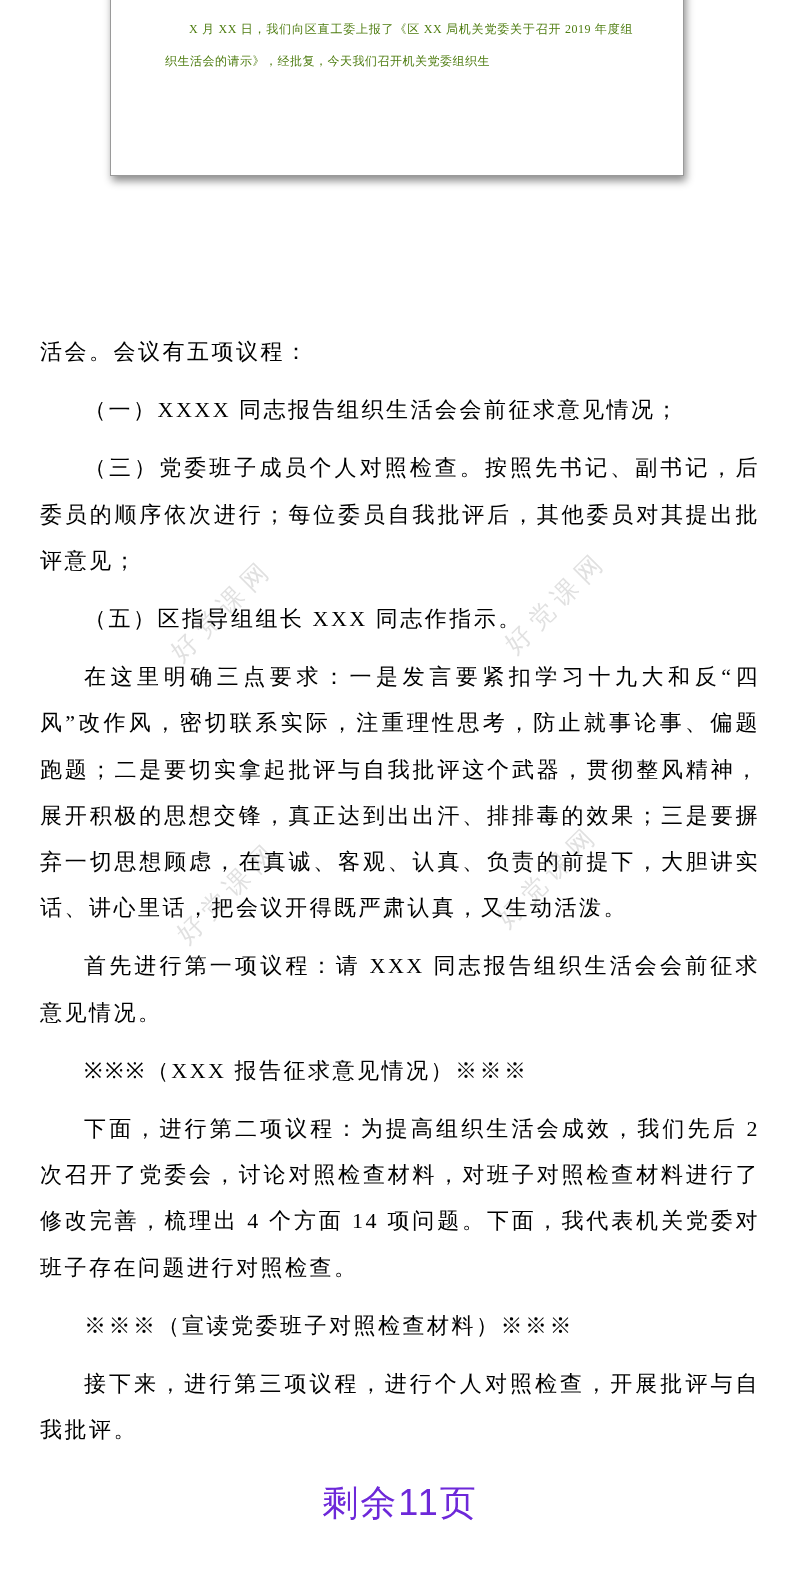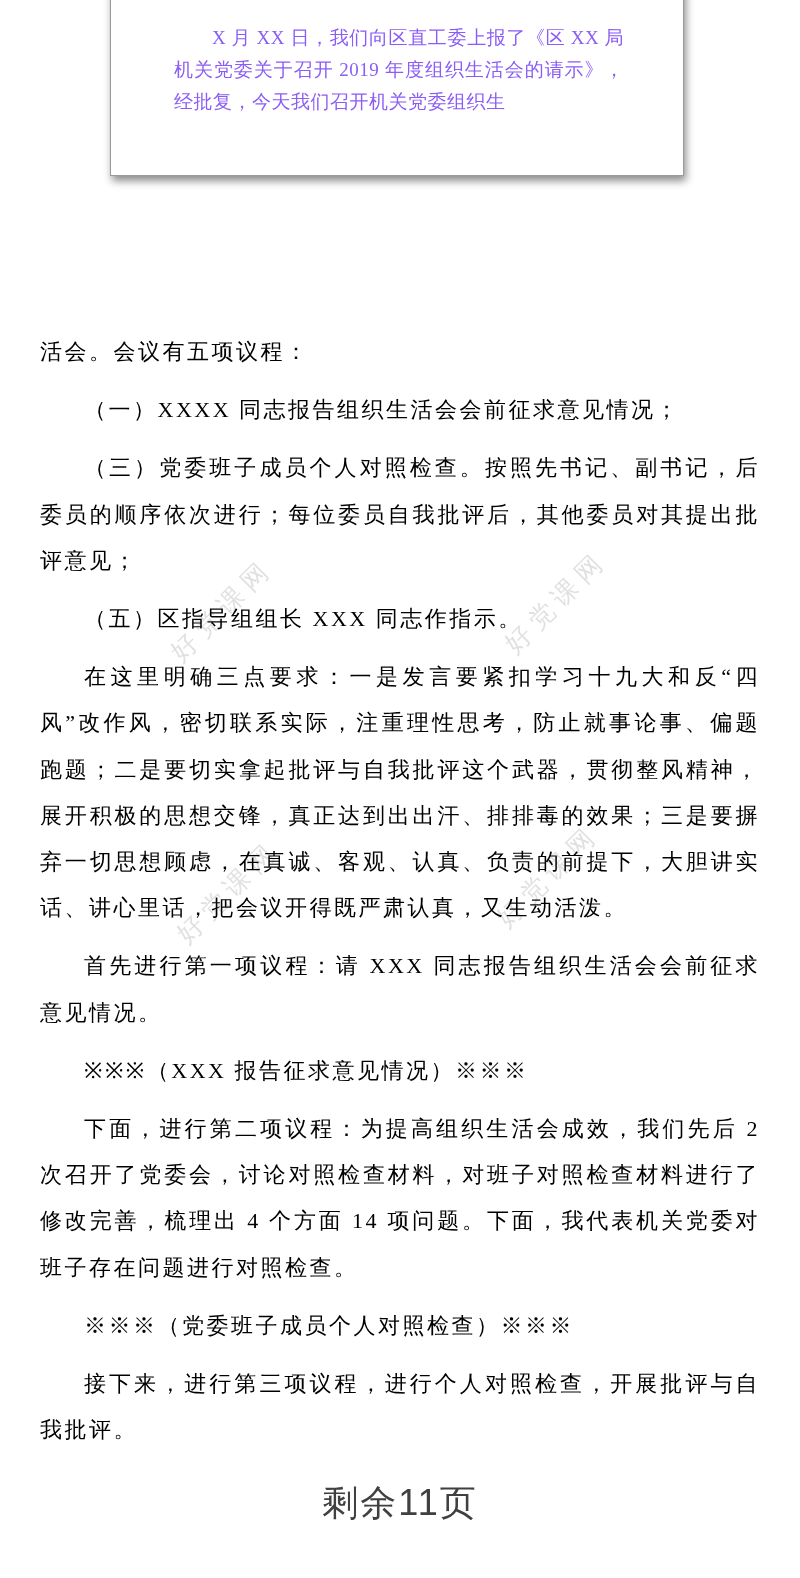--- a/index.html
+++ b/index.html
@@ -24,25 +24,25 @@
     width: 574px;
     height: 202px;
     box-sizing: border-box;
     background: #ffffff;
     border: 1px solid #9a9a9a;
     box-shadow: 2px 5px 8px rgba(0, 0, 0, 0.45);
     padding: 30px 42px 0 46px;
     z-index: 3;
   }
   .prev-card p {
-    margin: 17px;
-    font-size: 19px;
+    margin: 8px;
+    font-size: 12px;
     line-height: 32px;
     letter-spacing: 0.5px;
-    color: #8b5cf6;
+    color: #4d7c0f;
     text-indent: 2em;
     text-align: justify;
   }
 
   
   .watermark {
     position: absolute;
     transform: translate(-50%, -50%) rotate(-45deg);
     font-family: "Liberation Sans", "DejaVu Sans", sans-serif;
     font-size: 26px;
@@ -83,21 +83,21 @@
     position: absolute;
     left: 0;
     top: 1479px;
     width: 800px;
     display: flex;
     justify-content: center;
     gap: 40px;
     font-family: "Liberation Sans", "DejaVu Sans", sans-serif;
     font-size: 36px;
     letter-spacing: 2px;
-    color: #404040;
+    color: #6d28d9;
     z-index: 2;
   }
 </style>
 </head>
 <body>
 
 <div class="screen">
 
   <div class="prev-card">
     <p>X 月 XX 日，我们向区直工委上报了《区 XX 局机关党委关于召开 2019 年度组织生活会的请示》，经批复，今天我们召开机关党委组织生</p>
@@ -110,21 +110,21 @@
 
   <div class="doc-body">
     <p class="noindent">活会。会议有五项议程：</p>
     <p class="indent">（一）XXXX 同志报告组织生活会会前征求意见情况；</p>
     <p class="indent">（三）党委班子成员个人对照检查。按照先书记、副书记，后委员的顺序依次进行；每位委员自我批评后，其他委员对其提出批评意见；</p>
     <p class="indent">（五）区指导组组长 XXX 同志作指示。</p>
     <p class="indent">在这里明确三点要求：一是发言要紧扣学习十九大和反“四风”改作风，密切联系实际，注重理性思考，防止就事论事、偏题跑题；二是要切实拿起批评与自我批评这个武器，贯彻整风精神，展开积极的思想交锋，真正达到出出汗、排排毒的效果；三是要摒弃一切思想顾虑，在真诚、客观、认真、负责的前提下，大胆讲实话、讲心里话，把会议开得既严肃认真，又生动活泼。</p>
     <p class="indent">首先进行第一项议程：请 XXX 同志报告组织生活会会前征求意见情况。</p>
     <p class="indent">※※※（XXX 报告征求意见情况）※※※</p>
     <p class="indent">下面，进行第二项议程：为提高组织生活会成效，我们先后 2 次召开了党委会，讨论对照检查材料，对班子对照检查材料进行了修改完善，梳理出 4 个方面 14 项问题。下面，我代表机关党委对班子存在问题进行对照检查。</p>
-    <p class="indent">※※※（党委班子成员个人对照检查）※※※</p>
+    <p class="indent">※※※（宣读党委班子对照检查材料）※※※</p>
     <p class="indent">接下来，进行第三项议程，进行个人对照检查，开展批评与自我批评。</p>
   </div>
 
   <div class="footer-hint">
     <span>剩余11页</span>
   </div>
 
 </div>
 
 </body></html>

